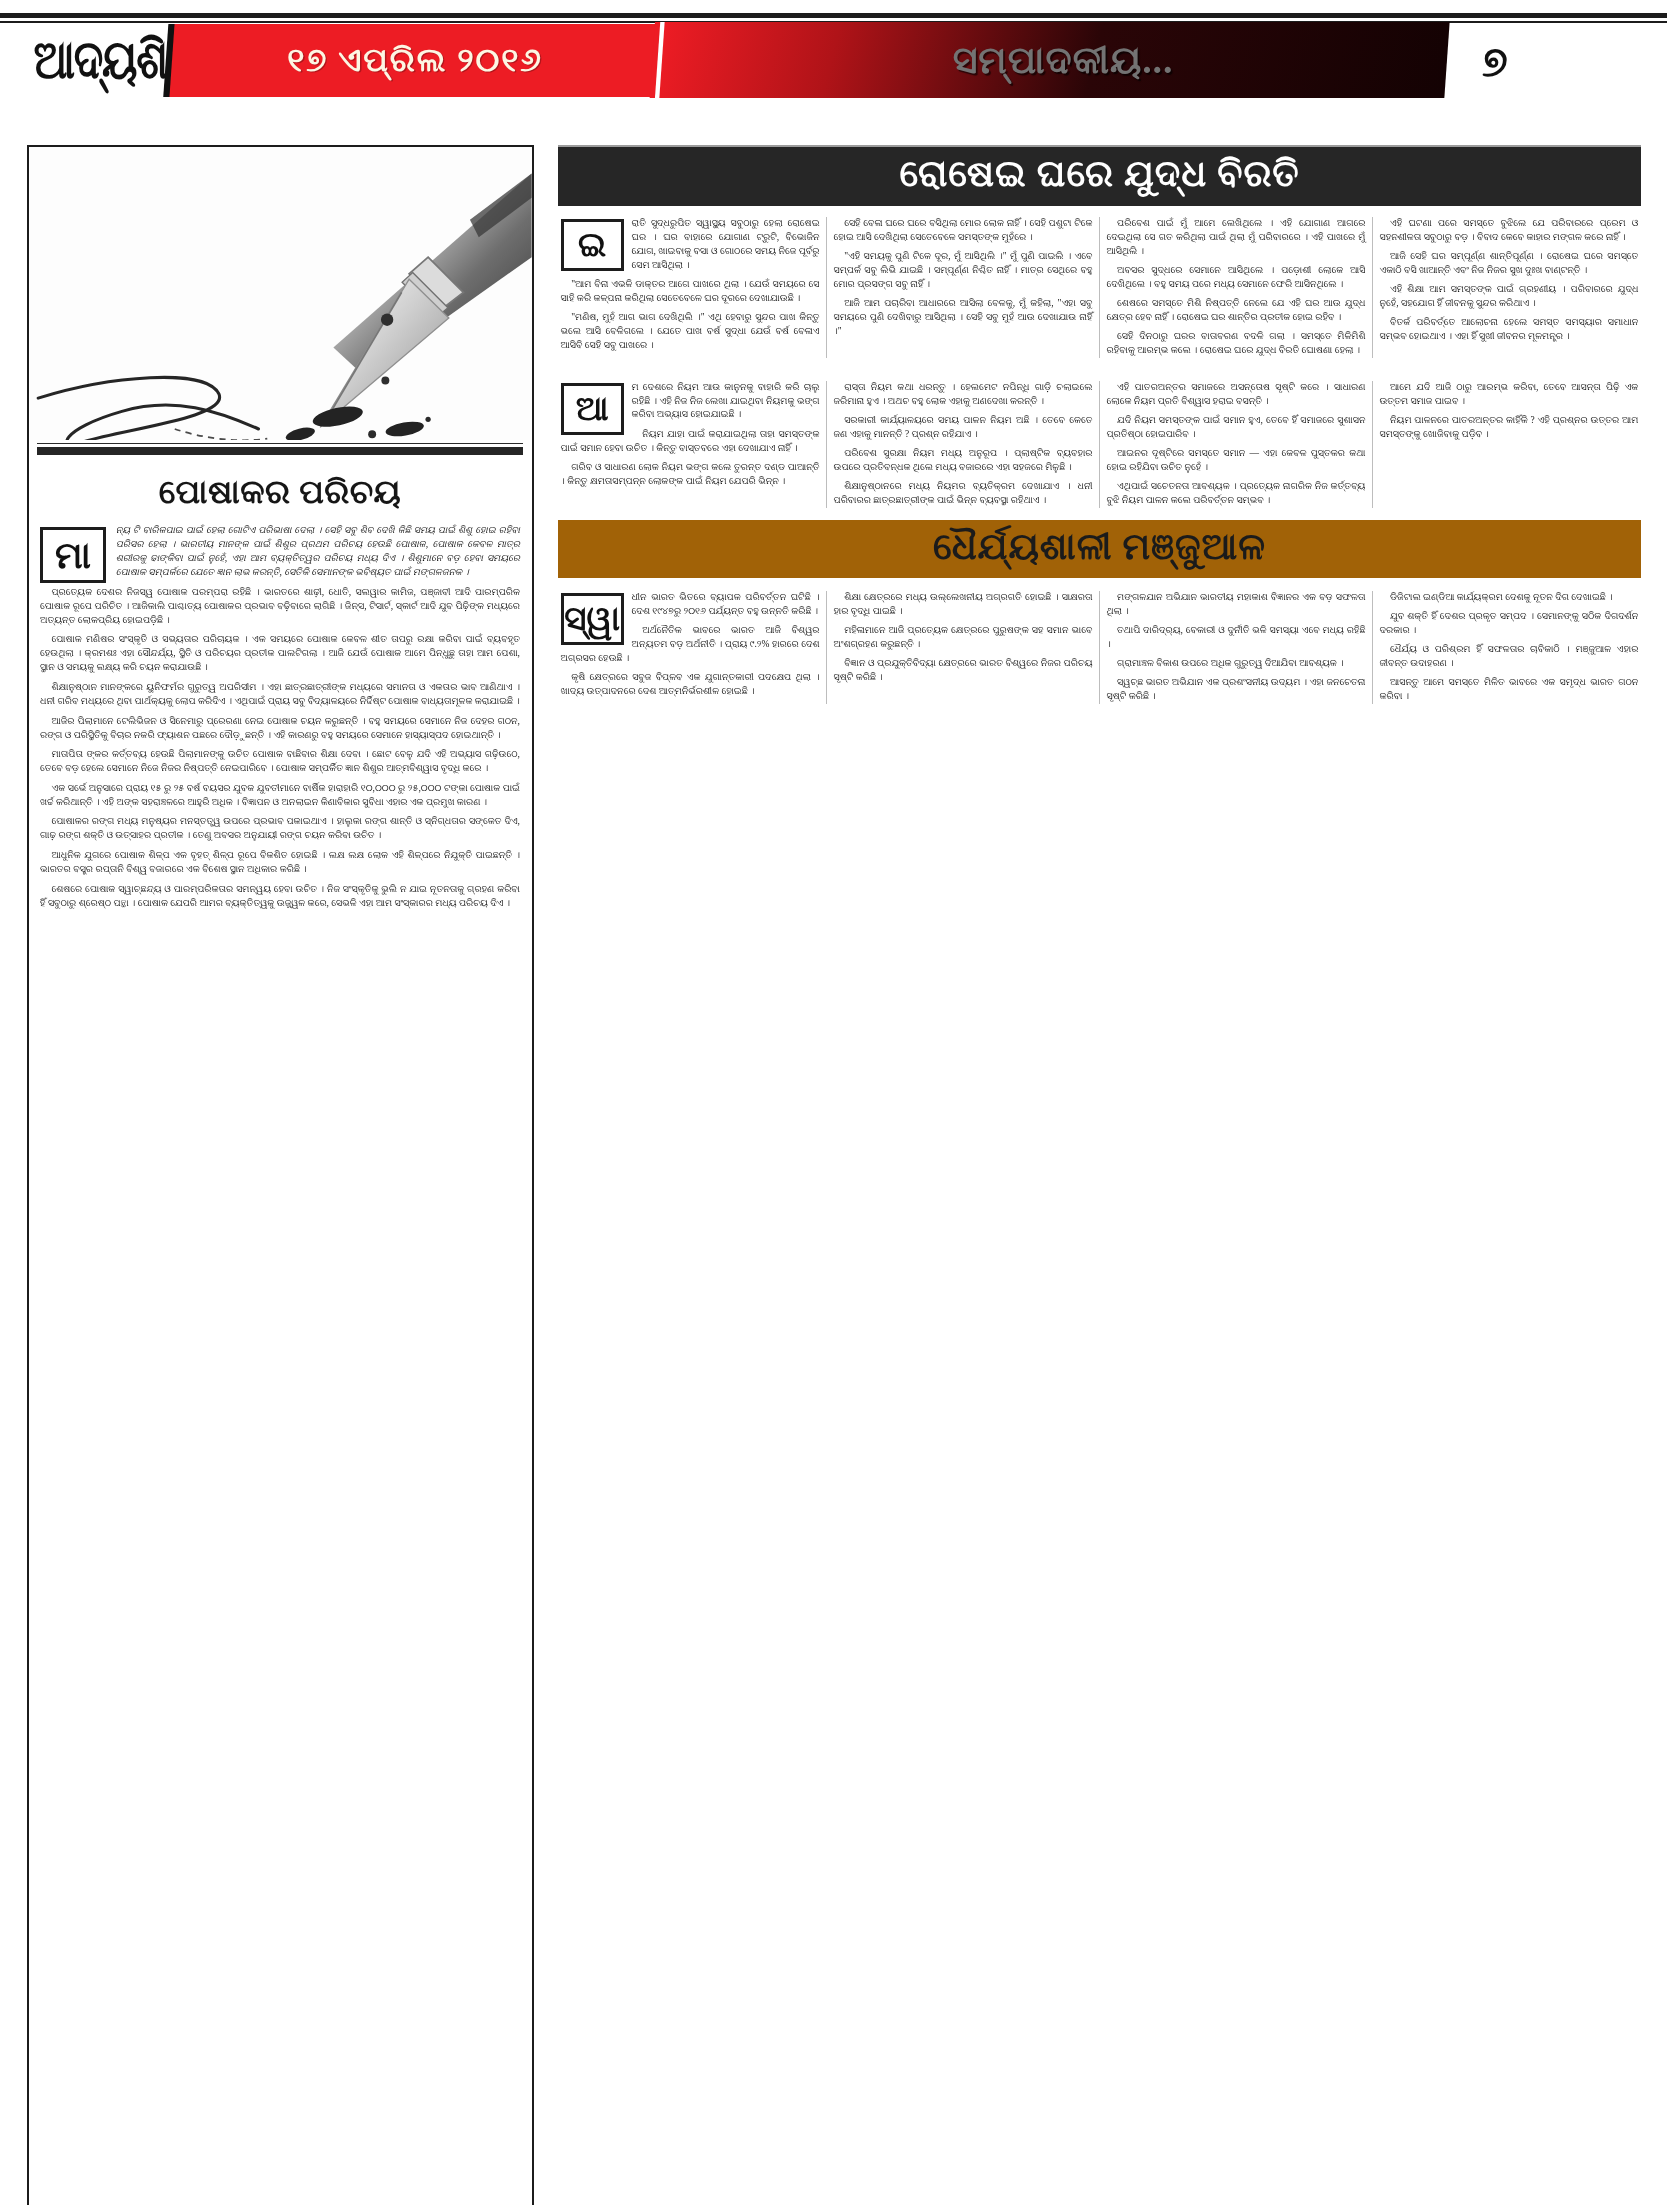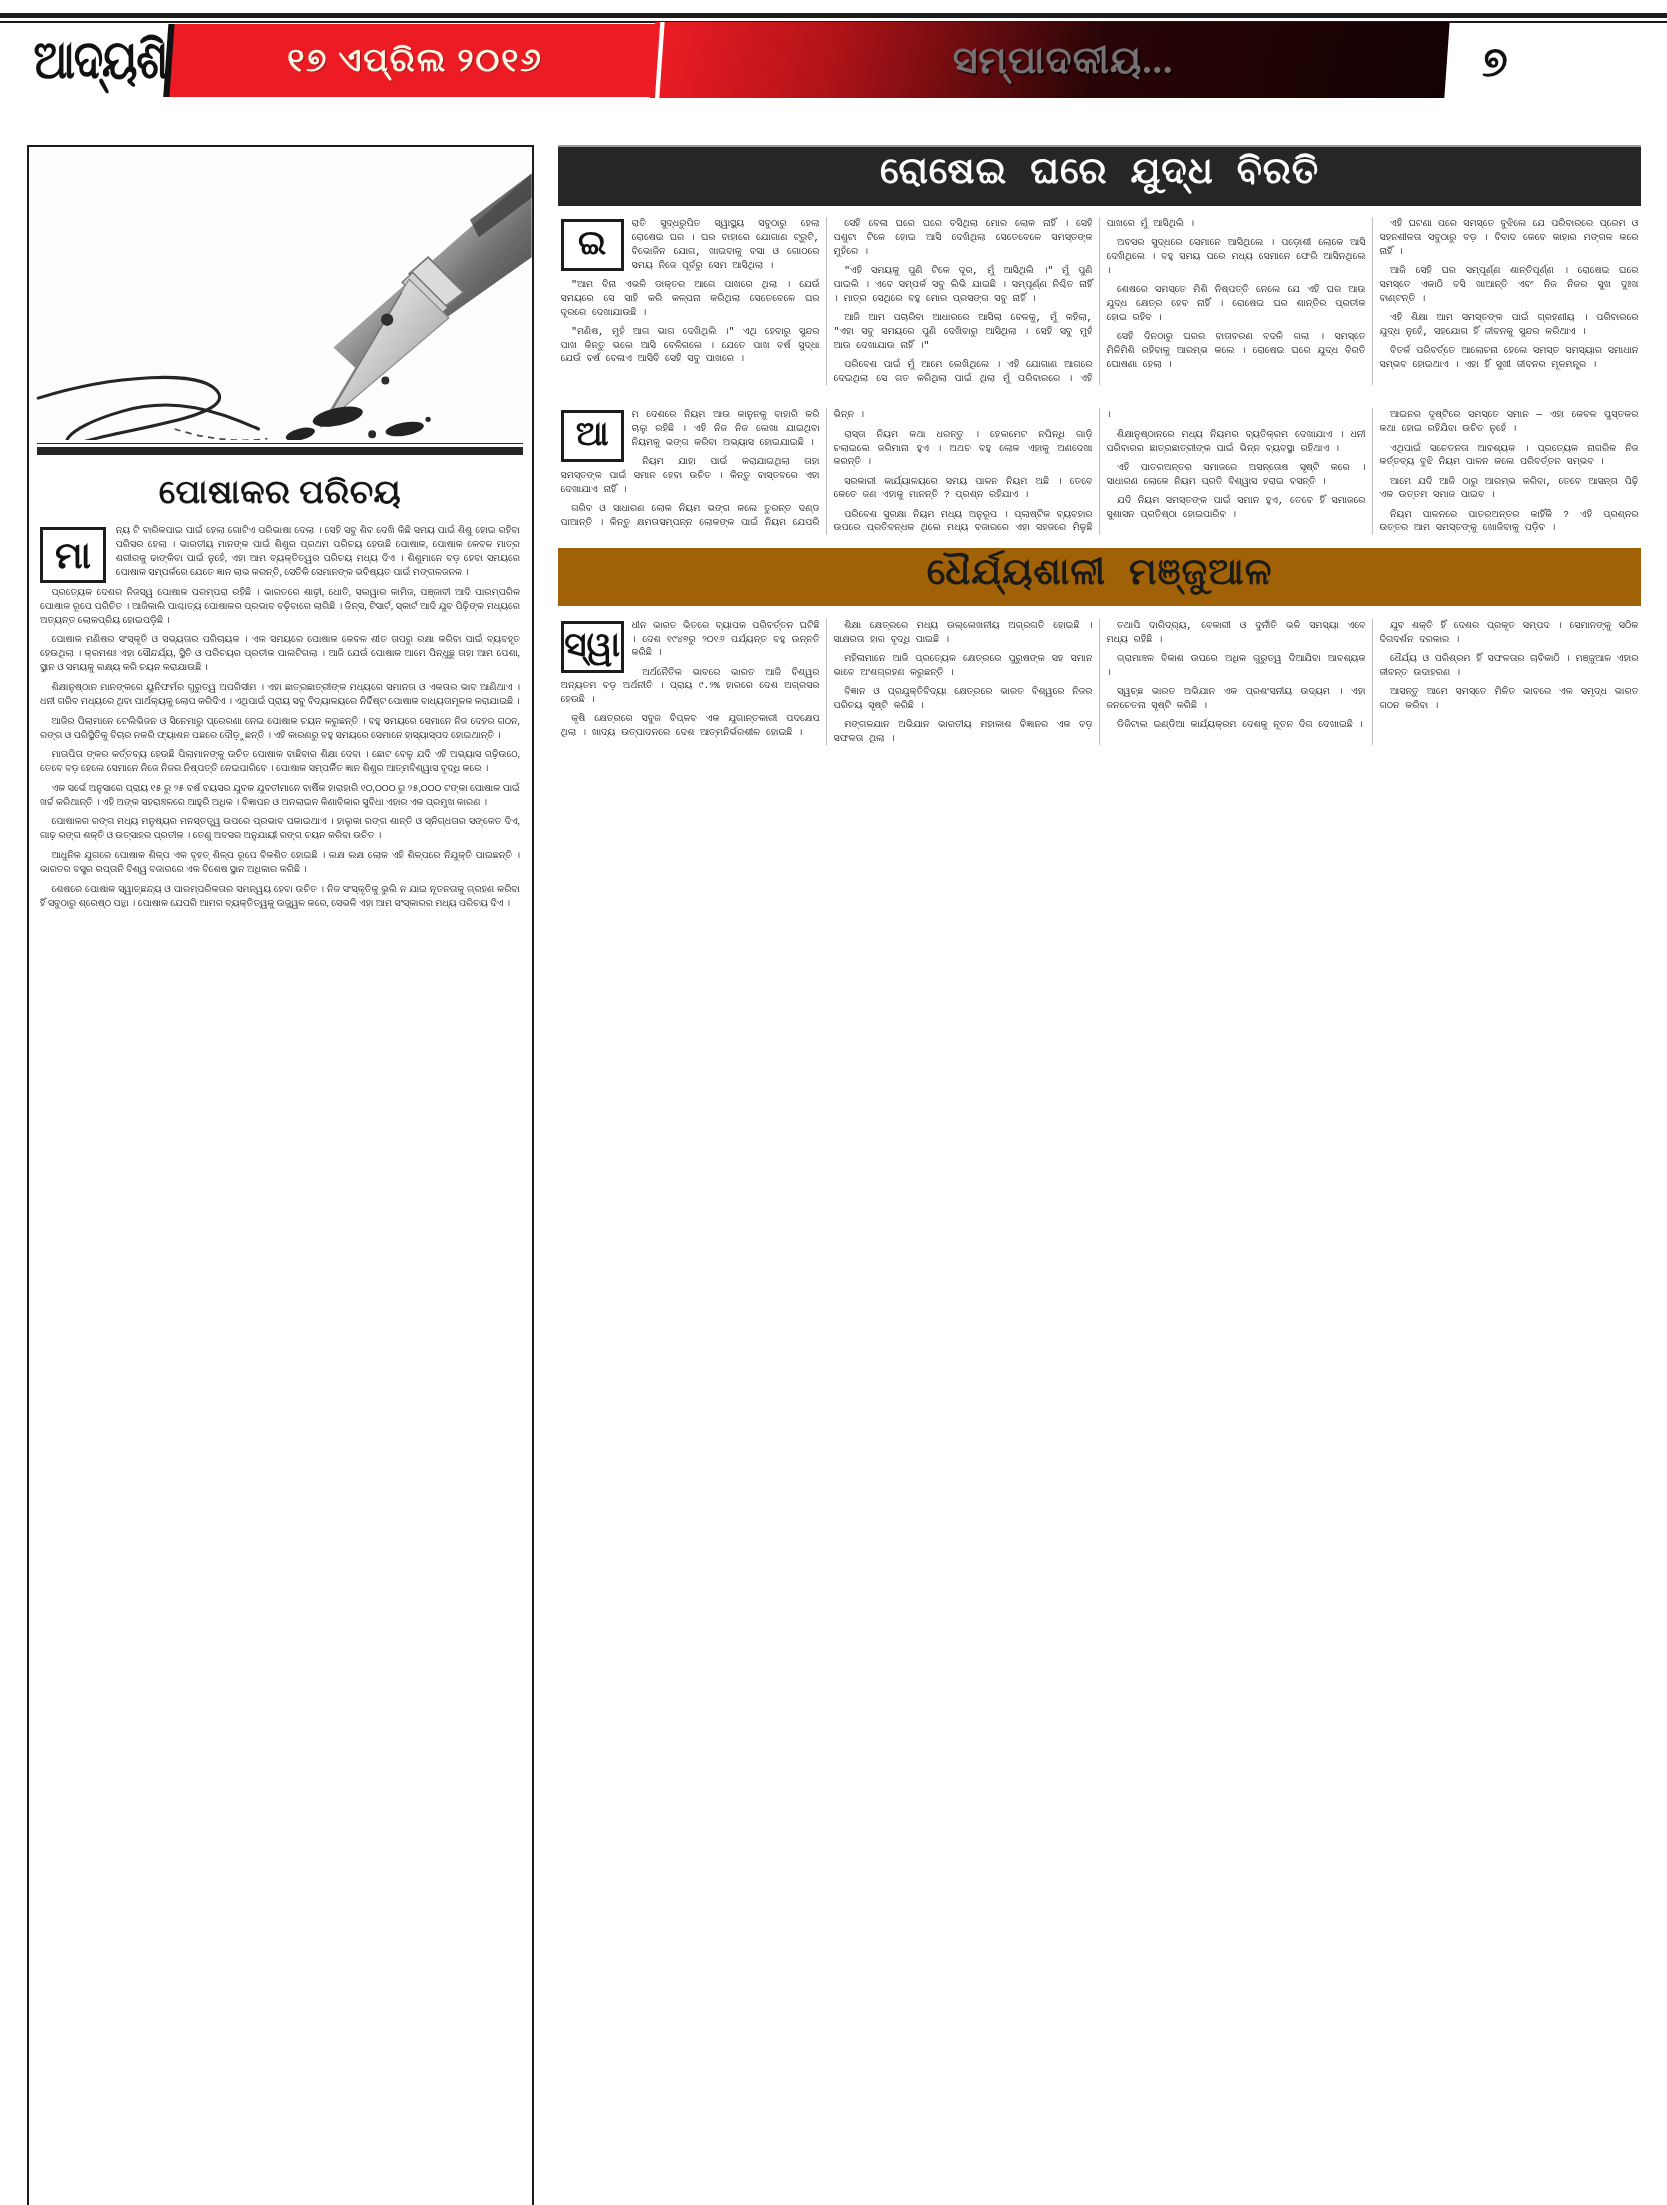--- a/index.html
+++ b/index.html
@@ -165,31 +165,31 @@
     width: 66px; height: 56px;
     border: 3.1px solid #1d1d1d;
     margin: 2.6px 9.7px 2.6px 0;
     display: flex; align-items: center; justify-content: center;
     font-size: 37px;
     font-weight: bold;
     line-height: 1;
     color: #111;
   }
   .left-body p { margin-bottom: 5.7px; text-indent: 11.5px; }
-  .left-body p.noind { text-indent: 0; }
+  .left-body p.noind { text-indent: 0; font-style: italic; }
 
   
   .right-col {
     position: absolute;
     left: 558px; top: 13.2px;
     width: 1083px;
     height: 2536px;
   }
 
-  .article { position: relative; width: 100%; font-family: Liberation Mono, monospace; }
+  .article { position: relative; width: 100%; }
 
   .art-headline {
     position: relative;
     width: 100%;
     background: #262626;
     color: #ffffff;
     text-align: center;
     font-size: 37px;
     font-weight: bold;
     letter-spacing: 0.9px;

